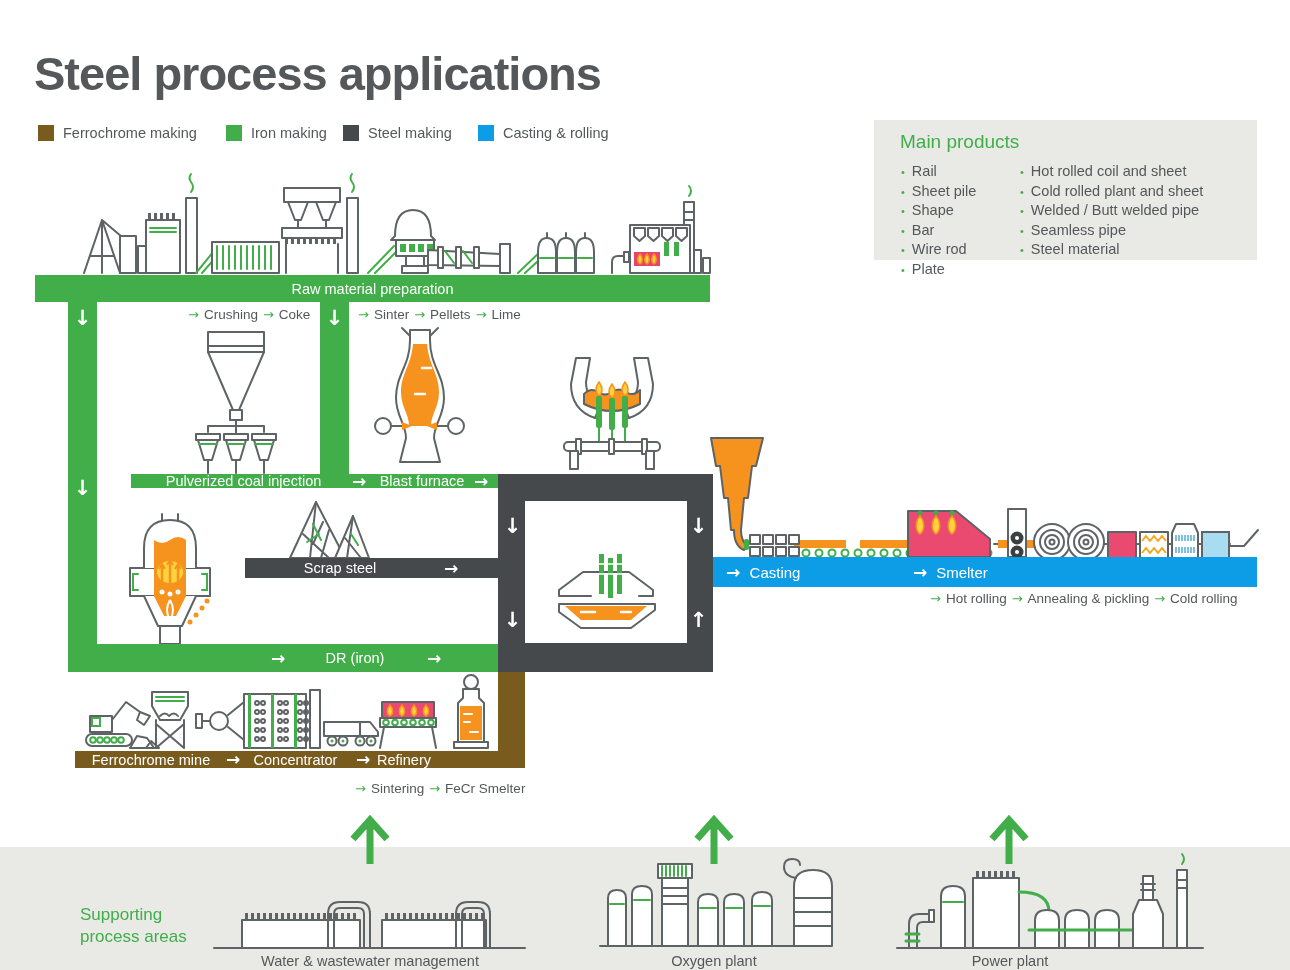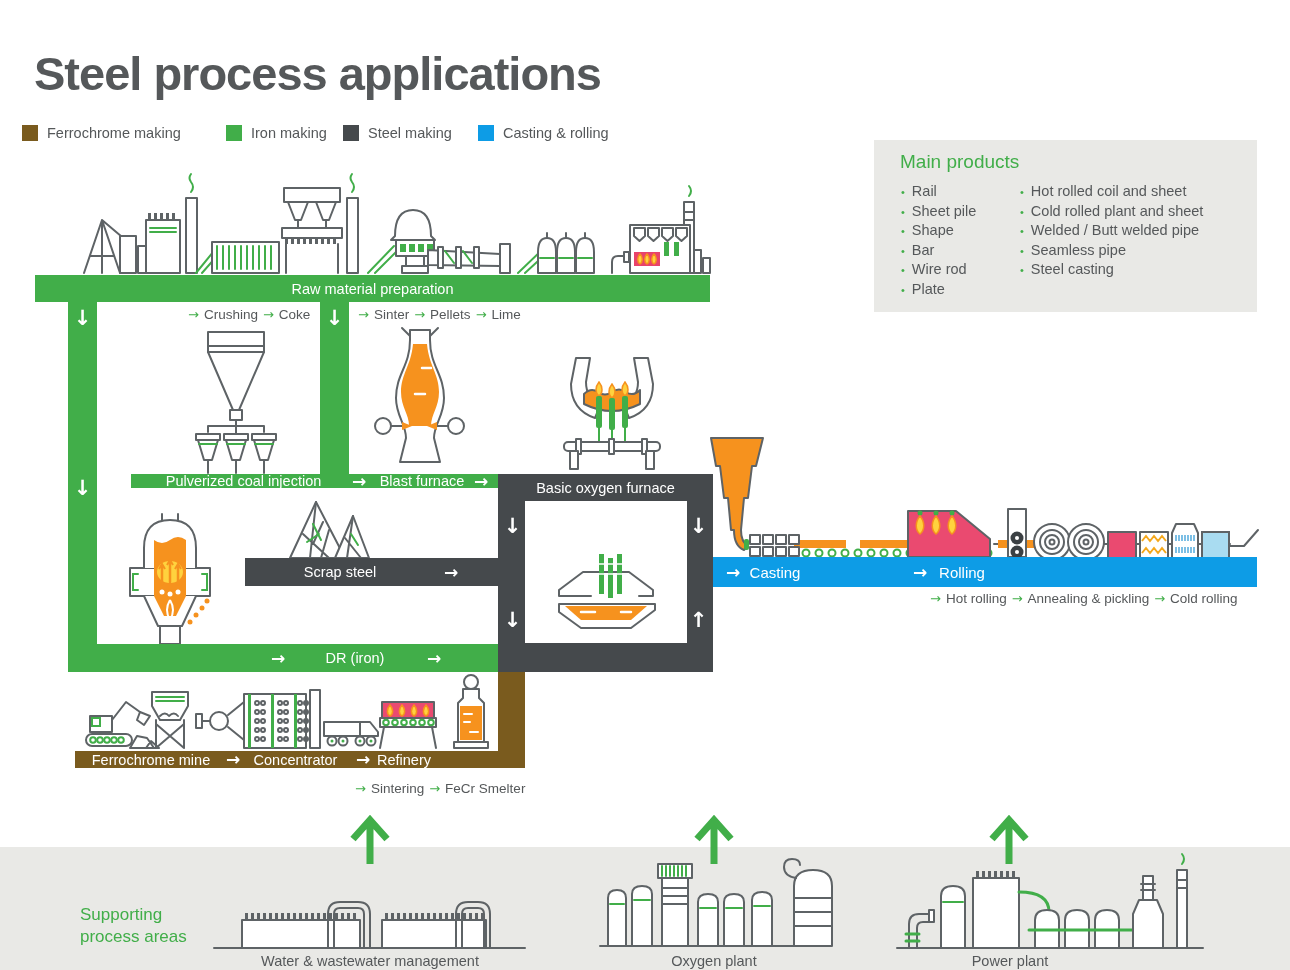--- a/index.html
+++ b/index.html
@@ -5,21 +5,21 @@
   html,body{margin:0;padding:0;background:#fff;}
   #canvas{position:relative;width:1290px;height:970px;background:#ffffff;overflow:hidden;
           font-family:"Liberation Sans",sans-serif;color:#55585a;margin-top:20px;}
   
   #page-title{position:absolute;left:34px;top:26px;font-size:47px;font-weight:600;
               letter-spacing:-1px;color:#55585a;margin:0;}
   .legend-item{position:absolute;top:105px;display:flex;align-items:center;gap:9px;
                font-size:14.5px;color:#55585a;}
   .sw{width:16px;height:16px;display:inline-block;}
   
-  #products{position:absolute;left:874px;top:120px;width:383px;height:172px;background:#e9e9e6;}
+  #products{position:absolute;left:874px;top:100px;width:383px;height:140px;background:#e9e9e6;}
   #products .pt{position:absolute;left:26px;top:11px;font-size:19px;color:#41ae49;}
   .plist{position:absolute;top:42px;list-style:none;margin:0;padding:0;font-size:14.5px;}
   .plist li{display:flex;gap:7px;align-items:baseline;line-height:18.6px;}
   .plist .dot{color:#41ae49;font-size:11px;}
   
   .bar{position:absolute;color:#fff;font-size:14.5px;}
   .bar .c{position:absolute;top:0;bottom:0;display:flex;align-items:center;justify-content:center;white-space:nowrap;}
   .green{background:#41ae49;} .dark{background:#45494c;} .blue{background:#0d9ce6;} .brown{background:#7a5b1e;}
   .wa{font-family:"DejaVu Sans",sans-serif;font-weight:bold;font-size:17px;line-height:1;}
   .vstrip{position:absolute;background:#41ae49;}
@@ -49,21 +49,21 @@
   .fd{fill:#3b4043;}
   .teeth{stroke:#5e6366;stroke-width:6;stroke-dasharray:3 3;fill:none;}
 </style>
 </head>
 <body>
 
 <div id="canvas">
 
   <h1 id="page-title">Steel process applications</h1>
 
-  <div class="legend-item" style="left:22px">
+  <div class="legend-item" style="left:38px">
     <span class="sw" style="background-color: rgb(122, 91, 30);"></span>
     <span>Ferrochrome making</span>
   </div>
   <div class="legend-item" style="left:226px">
     <span class="sw" style="background-color: rgb(65, 174, 73);"></span>
     <span>Iron making</span>
   </div>
   <div class="legend-item" style="left:343px">
     <span class="sw" style="background-color: rgb(69, 73, 76);"></span>
     <span>Steel making</span>
@@ -113,21 +113,21 @@
       <li>
           <span class="dot">•</span>
           <span>Welded / Butt welded pipe</span>
         </li>
       <li>
           <span class="dot">•</span>
           <span>Seamless pipe</span>
         </li>
       <li>
           <span class="dot">•</span>
-          <span>Steel casting</span>
+          <span>Steel material</span>
         </li>
     </ul>
   </div>
 
   <svg style="left:38px;top:150px" width="672" height="105" viewBox="0 0 672 105">
     <path class="o" d="M46 103 L64 50 L82 103 M64 50 V103 M52 86 H76 M64 50 L90 72"></path>
     <rect class="ow" x="82" y="66" width="16" height="37"></rect>
       <rect class="ow" x="100" y="76" width="10" height="27"></rect>
     <rect class="ow" x="108" y="50" width="34" height="53"></rect>
     <line class="teeth" x1="110" y1="46" x2="140" y2="46" stroke-dasharray="2.5 2.5" stroke-width="5"></line>
@@ -248,21 +248,20 @@
   </svg>
 
   <div class="bar green" style="left:131px;top:454px;width:367px;height:14px">
     <span class="c" style="left:0;width:225px">Pulverized coal injection</span>
     <span class="c wa" style="left:218px;width:20px">→</span>
     <span class="c" style="left:242px;width:98px">Blast furnace</span>
     <span class="c wa" style="left:340px;width:20px">→</span>
   </div>
 
   <div class="bar dark" style="left:498px;top:454px;width:215px;height:198px">
-    <span class="c" style="left:0;width:100%;height:27px">Basic oxygen furnace</span>
     <div style="position:absolute;left:27px;top:27px;width:162px;height:142px;background:#fff"></div>
     <span class="darrow" style="left:2px;top:42px">↓</span>
     <span class="darrow" style="left:2px;top:136px">↓</span>
     <span class="darrow" style="left:188px;top:42px">↓</span>
     <span class="darrow" style="left:188px;top:136px">↑</span>
   </div>
 
   <svg style="left:547px;top:532px" width="118" height="88" viewBox="0 0 118 88">
     <path class="o" d="M12 44 v-6 l24 -18 h46 l24 18 v6 h-14 M12 44 h32"></path>
     <path class="ow" d="M12 52 v8 l22 16 h50 l24 -18 v-6 h-14 l-64 0 Z"></path>
@@ -275,21 +274,21 @@
   </svg>
 
   <svg style="left:283px;top:480px" width="90" height="58" viewBox="0 0 90 58">
     <path class="ow" d="M7 58 L33 2 L62 58 Z"></path>
     <path class="o" d="M33 2 L27 58 M20 34 L46 58 M40 22 L30 44 M46 30 L38 58"></path>
     <path class="gn" d="M30 24 l8 16 M24 42 l12 -8"></path>
     <path class="ow" d="M52 58 L70 16 L86 58 Z"></path>
     <path class="o" d="M70 16 L64 58 M62 38 L78 58"></path>
     <path class="gn" d="M68 34 l7 11"></path>
   </svg>
-  <div class="bar dark" style="left:245px;top:538px;width:253px;height:28px">
+  <div class="bar dark" style="left:245px;top:538px;width:253px;height:20px">
     <span class="c" style="left:0;width:190px">Scrap steel</span>
     <span class="c wa" style="left:196px;width:20px">→</span>
   </div>
 
   <svg style="left:128px;top:490px" width="84" height="134" viewBox="0 0 84 134">
     <path class="o" d="M34 10 V4 M50 10 V4"></path>
     <rect class="ow" x="2" y="58" width="80" height="28"></rect>
     <path class="ow" d="M16 58 V38 Q16 10 42 10 Q68 10 68 38 V58 M16 86 L30 116 H54 L68 86"></path>
     <path class="fo" d="M26 30 q8 6 16 0 q8 -6 16 0 V86 L48 106 H36 L26 86 Z"></path>
     <ellipse cx="42" cy="62" rx="13" ry="11" fill="#ffd23e"></ellipse>
@@ -475,21 +474,21 @@
     <path class="ow" d="M470 122 V97 L474 88 H492 L496 97 V122 Z"></path>
     <path d="M474 99 v6 m3 -6 v6 m3 -6 v6 m3 -6 v6 m3 -6 v6 m3 -6 v6 m3 -6 v6 M474 111 v6 m3 -6 v6 m3 -6 v6 m3 -6 v6 m3 -6 v6 m3 -6 v6 m3 -6 v6" stroke="#6fb9e3" stroke-width="1.8"></path>
     <rect x="500" y="96" width="27" height="26" fill="#a9dcf1" stroke="#5e6366" stroke-width="2"></rect>
     <path class="o" d="M527 110 h15 l14 -16"></path>
   </svg>
 
   <div class="bar blue" style="left:713px;top:537px;width:544px;height:30px;font-size:15px">
     <span class="c wa" style="left:10px;width:20px">→</span>
     <span class="c" style="left:32px;width:60px">Casting</span>
     <span class="c wa" style="left:197px;width:20px">→</span>
-    <span class="c" style="left:221px;width:56px">Rolling</span>
+    <span class="c" style="left:221px;width:56px">Smelter</span>
   </div>
   <div class="steps" style="left:930px;top:571px">
     <span class="sa">→</span>
     <span>Hot rolling</span>
     <span class="sa">→</span>
     <span>Annealing &amp; pickling</span>
     <span class="sa">→</span>
     <span>Cold rolling</span>
   </div>
 

